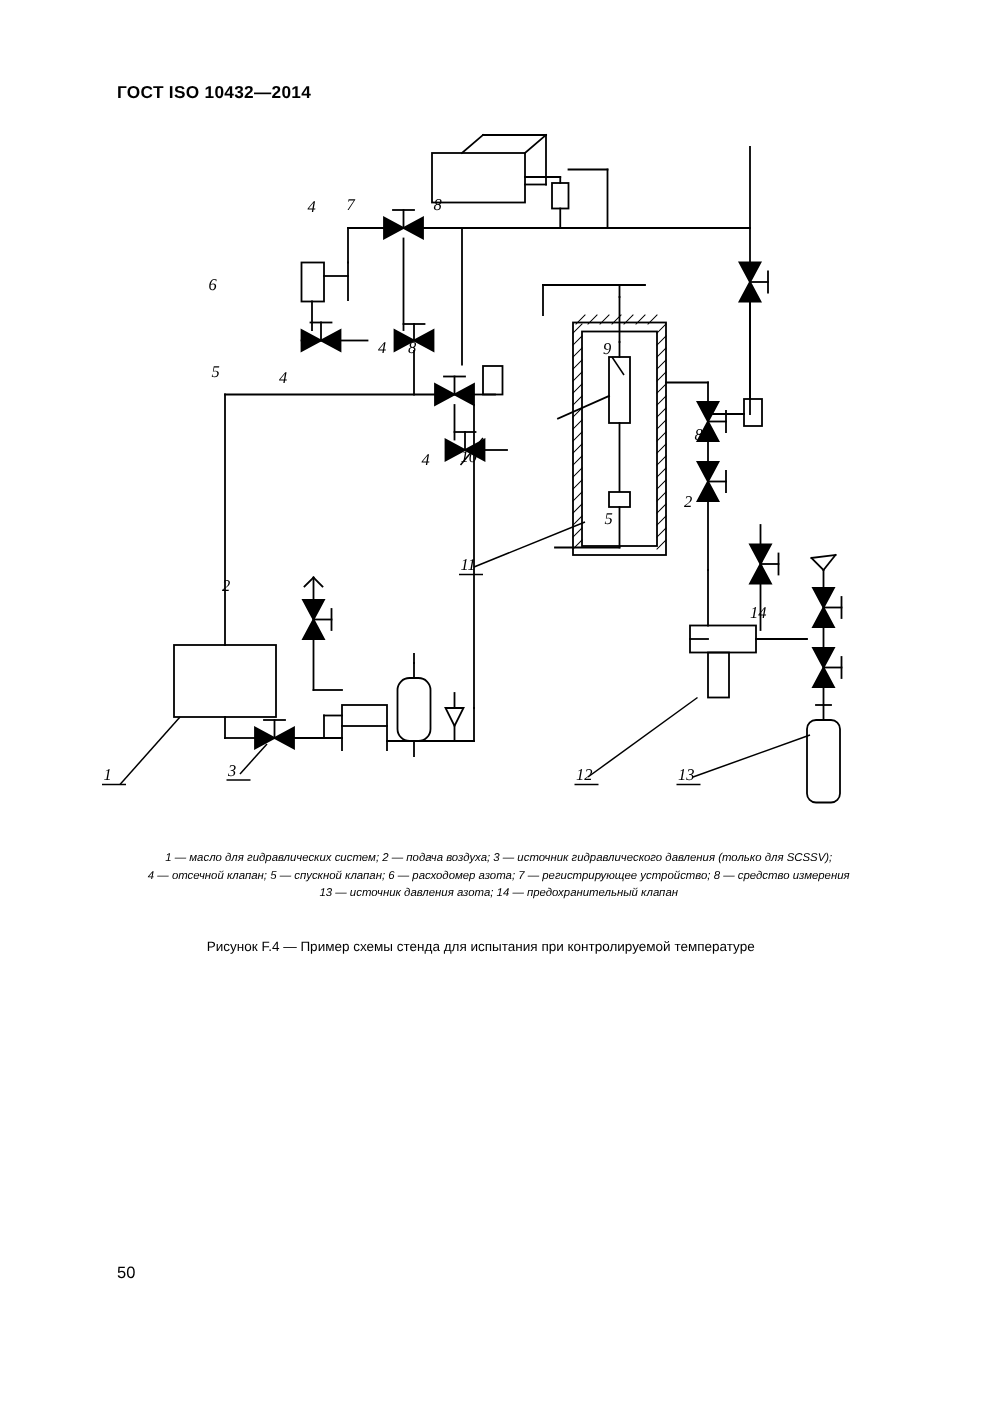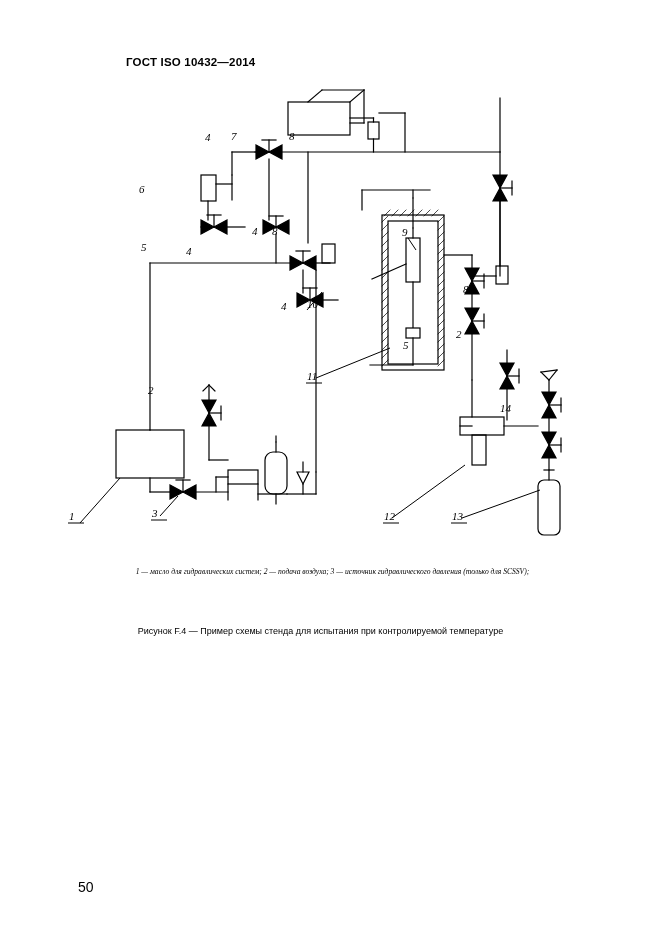--- a/index.html
+++ b/index.html
@@ -23,21 +23,20 @@
     background: #ffffff;
   }
   .header {
     position: absolute;
     left: 78px;
     top: 56px;
     font-size: 11.5px;
     font-weight: bold;
     letter-spacing: 0.2px;
     white-space: nowrap;
-    margin-left: 48px;
   }
   .figure-area {
     position: absolute;
     left: 60px;
     top: 80px;
     width: 560px;
     height: 470px;
   }
   .figure-area svg {
     display: block;
@@ -60,24 +59,23 @@
     left: 48px;
     top: 626px;
     width: 545px;
     text-align: center;
     font-size: 9px;
   }
   .page-number {
     position: absolute;
     left: 78px;
     top: 843px;
-    font-size: 14px;
-    margin-top: 36px;
-  }
-  .ital { font-style: italic; font-family: Liberation Serif, serif; }
+    font-size: 11px;
+  }
+  .ital { font-style: italic; }
 </style>
 </head>
 <body>
 
 <div class="page">
 
   <div class="header">ГОСТ ISO 10432—2014</div>
 
   <div class="figure-area">
     <svg width="560" height="470" viewBox="0 0 560 470" xmlns="http://www.w3.org/2000/svg">
@@ -379,19 +377,21 @@
         <line x1="256" y1="298" x2="330" y2="268"></line>
         <line x1="247" y1="230" x2="262" y2="212"></line>
         <line x1="348" y1="158" x2="356" y2="170"></line>
         <line x1="88" y1="316" x2="88" y2="316"></line>
       </g>
     </svg>
   </div>
 
   <div class="caption-block">
     <div class="ln ital">1 — масло для гидравлических систем; 2 — подача воздуха; 3 — источник гидравлического давления (только для SCSSV);</div>
+    <div class="ln ital">4 — отсечной клапан; 5 — спускной клапан; 6 — расходомер азота; 7 — регистрирующее устройство; 8 — средство измерения</div>
+    <div class="ln ital">13 — источник давления азота; 14 — предохранительный клапан</div>
   </div>
 
   <div class="fig-title">Рисунок F.4 — Пример схемы стенда для испытания при контролируемой температуре</div>
 
   <div class="page-number">50</div>
 
 </div>
 
 </body></html>

